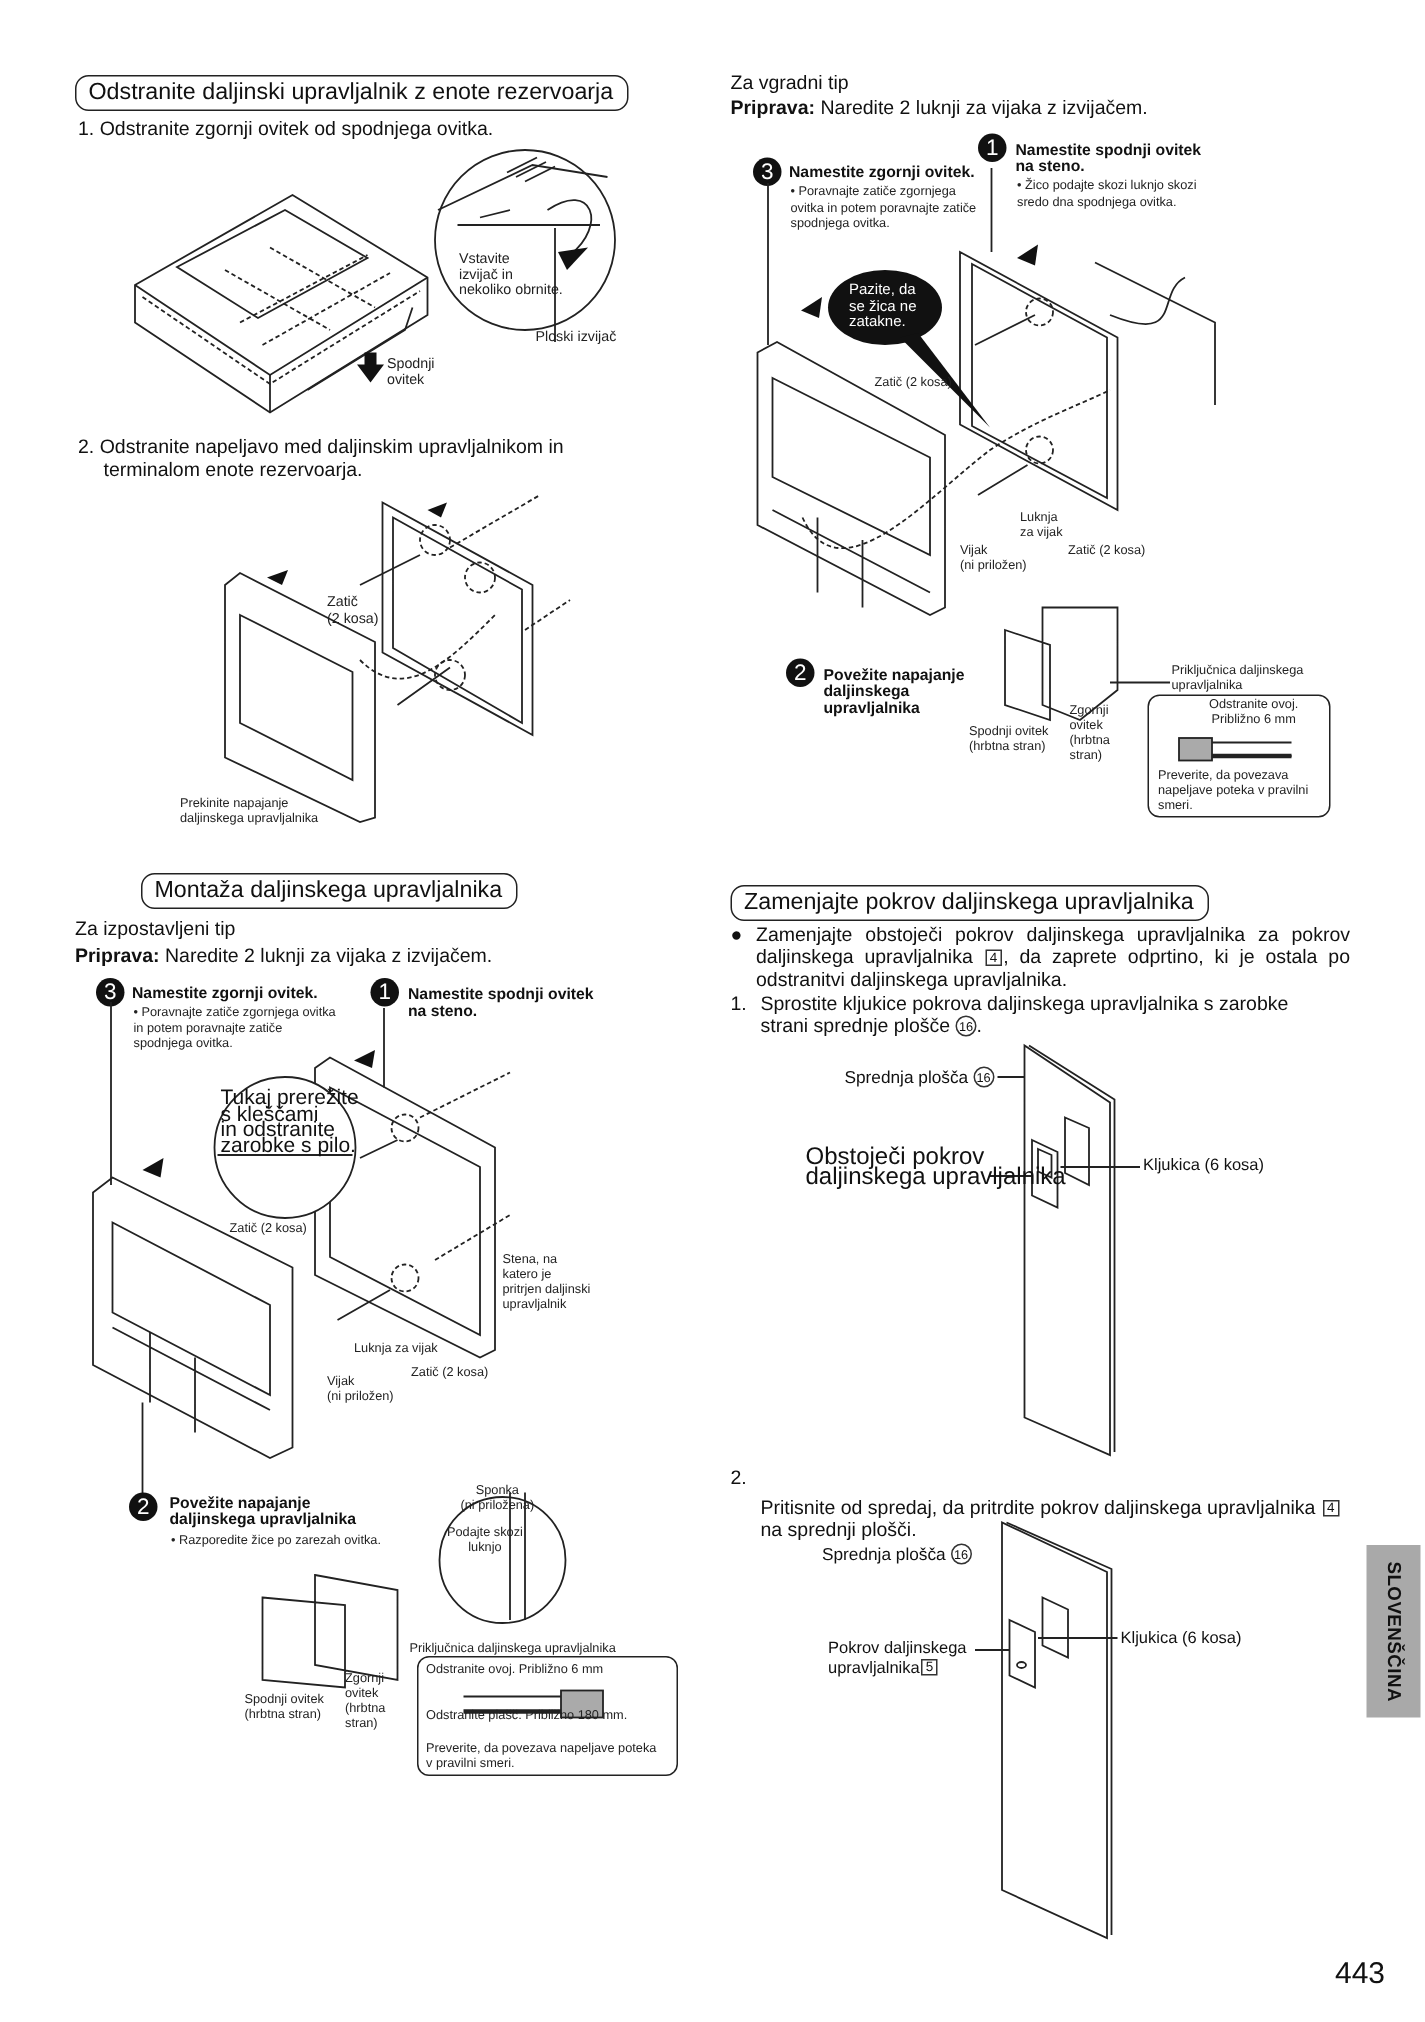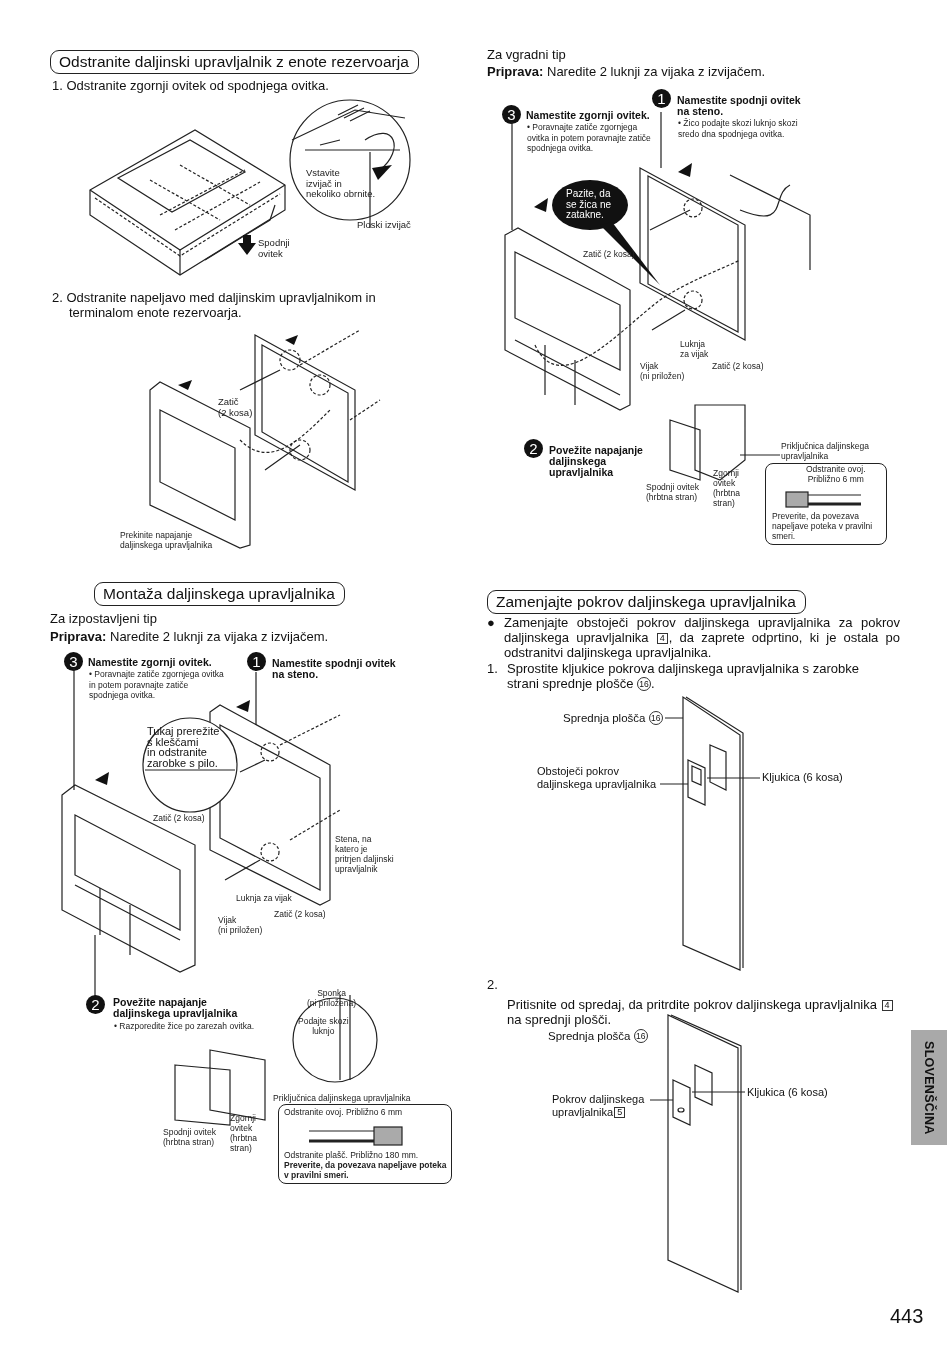--- a/index.html
+++ b/index.html
@@ -173,21 +173,21 @@
   <circle cx="270" cy="852" r="9" class="dash"></circle>
   <path class="fill-b" d="M236,707 L250,700 L248,712 Z"></path>
   <path class="fill-b" d="M95,780 L109,772 L107,785 Z"></path>
   <path d="M240,772 L265,760 M225,880 L260,860"></path>
   <path class="dash" d="M280,745 L340,715 M290,840 L340,810"></path>
   <path d="M95,935 L95,1000"></path>
   <circle cx="335" cy="1040" r="42" class="fill-w"></circle>
   <path d="M340,995 L340,1080 M350,995 L350,1080"></path>
   <path d="M210,1050 L265,1060 L265,1120 L210,1110 Z M175,1065 L230,1070 L230,1125 L175,1120 Z"></path>
 </svg>
-<div class="abs" style="left:147px;top:726px;font-size:11px;line-height:10.5px;white-space:pre;">Tukaj prerežite
+<div class="abs" style="left:147px;top:726px;font-size:14px;line-height:10.5px;white-space:pre;">Tukaj prerežite
 s kleščami
 in odstranite
 zarobke s pilo.</div>
 <div class="lbl-s" style="left:153px;top:813px;">Zatič (2 kosa)</div>
 <div class="lbl-s" style="left:335px;top:834px;white-space:pre;">Stena, na
 katero je
 pritrjen daljinski
 upravljalnik</div>
 <div class="lbl-s" style="left:236px;top:893px;">Luknja za vijak</div>
 <div class="lbl-s" style="left:274px;top:909px;">Zatič (2 kosa)</div>
@@ -210,40 +210,40 @@
 ovitek
 (hrbtna
 stran)</div>
 <div class="callout" style="left:278px;top:1104px;width:172px;height:78px;">
   <div class="lbl-s" style="left:5px;top:2px;">Odstranite ovoj. Približno 6 mm</div>
   <svg style="left:0;top:0;" width="172" height="78">
       <rect x="95" y="22" width="28" height="18" class="fill-g"></rect>
       <path d="M30,26 L95,26"></path>
       <path d="M30,36 L95,36" style="stroke-width:3"></path>
     </svg>
-  <div class="lbl-s" style="left:5px;top:45px;white-space:pre;">Odstranite plašč. Približno 180 mm.</div>
-  <div class="lbl-s" style="left:5px;top:55px;white-space:pre;font-weight:bold;">Preverite, da povezava napeljave poteka
+  <div class="lbl-s" style="left:5px;top:33px;white-space:pre;">Odstranite plašč. Približno 180 mm.</div>
+  <div class="lbl-s" style="left:5px;top:55px;white-space:pre;">Preverite, da povezava napeljave poteka
 v pravilni smeri.</div>
 </div>
 
 <div class="sec-title" style="left:487px;top:590px;">Zamenjajte pokrov daljinskega upravljalnika</div>
 <div class="abs t13" style="left:487px;top:615px;">●</div>
 <div class="abs t13" style="left:504px;top:615px;width:396px;text-align:justify;"><span>Zamenjajte obstoječi pokrov daljinskega upravljalnika za pokrov daljinskega upravljalnika </span><span class="boxnum">4</span><span>, da zaprete odprtino, ki je ostala po odstranitvi daljinskega upravljalnika.</span></div>
 <div class="abs t13" style="left:487px;top:661px;">1.</div>
 <div class="abs t13" style="left:507px;top:661px;width:370px;"><span>Sprostite kljukice pokrova daljinskega upravljalnika s zarobke strani sprednje plošče </span><span class="circnum">16</span><span>.</span></div>
 
 <svg style="left:0;top:0;" width="950" height="1348">
   <path d="M683,697 L683,945 L740,970 L740,735 Z"></path>
   <path d="M686,697 L743,733 L743,968"></path>
   <path d="M688,760 L705,768 L705,805 L688,797 Z M692,766 L701,770 L701,785 L692,781 Z"></path>
   <path d="M710,745 L726,752 L726,790 L710,782 Z"></path>
   <path d="M665,718 L683,718 M660,784 L688,784 M707,778 L760,778"></path>
 </svg>
 <div class="abs t12" style="left:563px;top:711px;font-size:11.5px;"><span>Sprednja plošča</span> <span class="circnum">16</span></div>
-<div class="abs" style="left:537px;top:765px;font-size:11px;line-height:13px;white-space:pre;">Obstoječi pokrov
+<div class="abs" style="left:537px;top:765px;font-size:16px;line-height:13px;white-space:pre;">Obstoječi pokrov
 daljinskega upravljalnika</div>
 <div class="abs" style="left:762px;top:771px;font-size:11px;">Kljukica (6 kosa)</div>
 
 <div class="abs t13" style="left:487px;top:977px;">2.</div>
 <div class="abs t13" style="left:507px;top:977px;width:400px;margin-top:20px;"><span>Pritisnite od spredaj, da pritrdite pokrov daljinskega upravljalnika </span><span class="boxnum">4</span><span> na sprednji plošči.</span></div>
 
 <svg style="left:0;top:0;" width="950" height="1348">
   <path d="M668,1015 L668,1260 L738,1292 L738,1048 Z"></path>
   <path d="M671,1015 L741,1046 L741,1290"></path>
   <path d="M673,1080 L690,1088 L690,1125 L673,1117 Z"></path>

